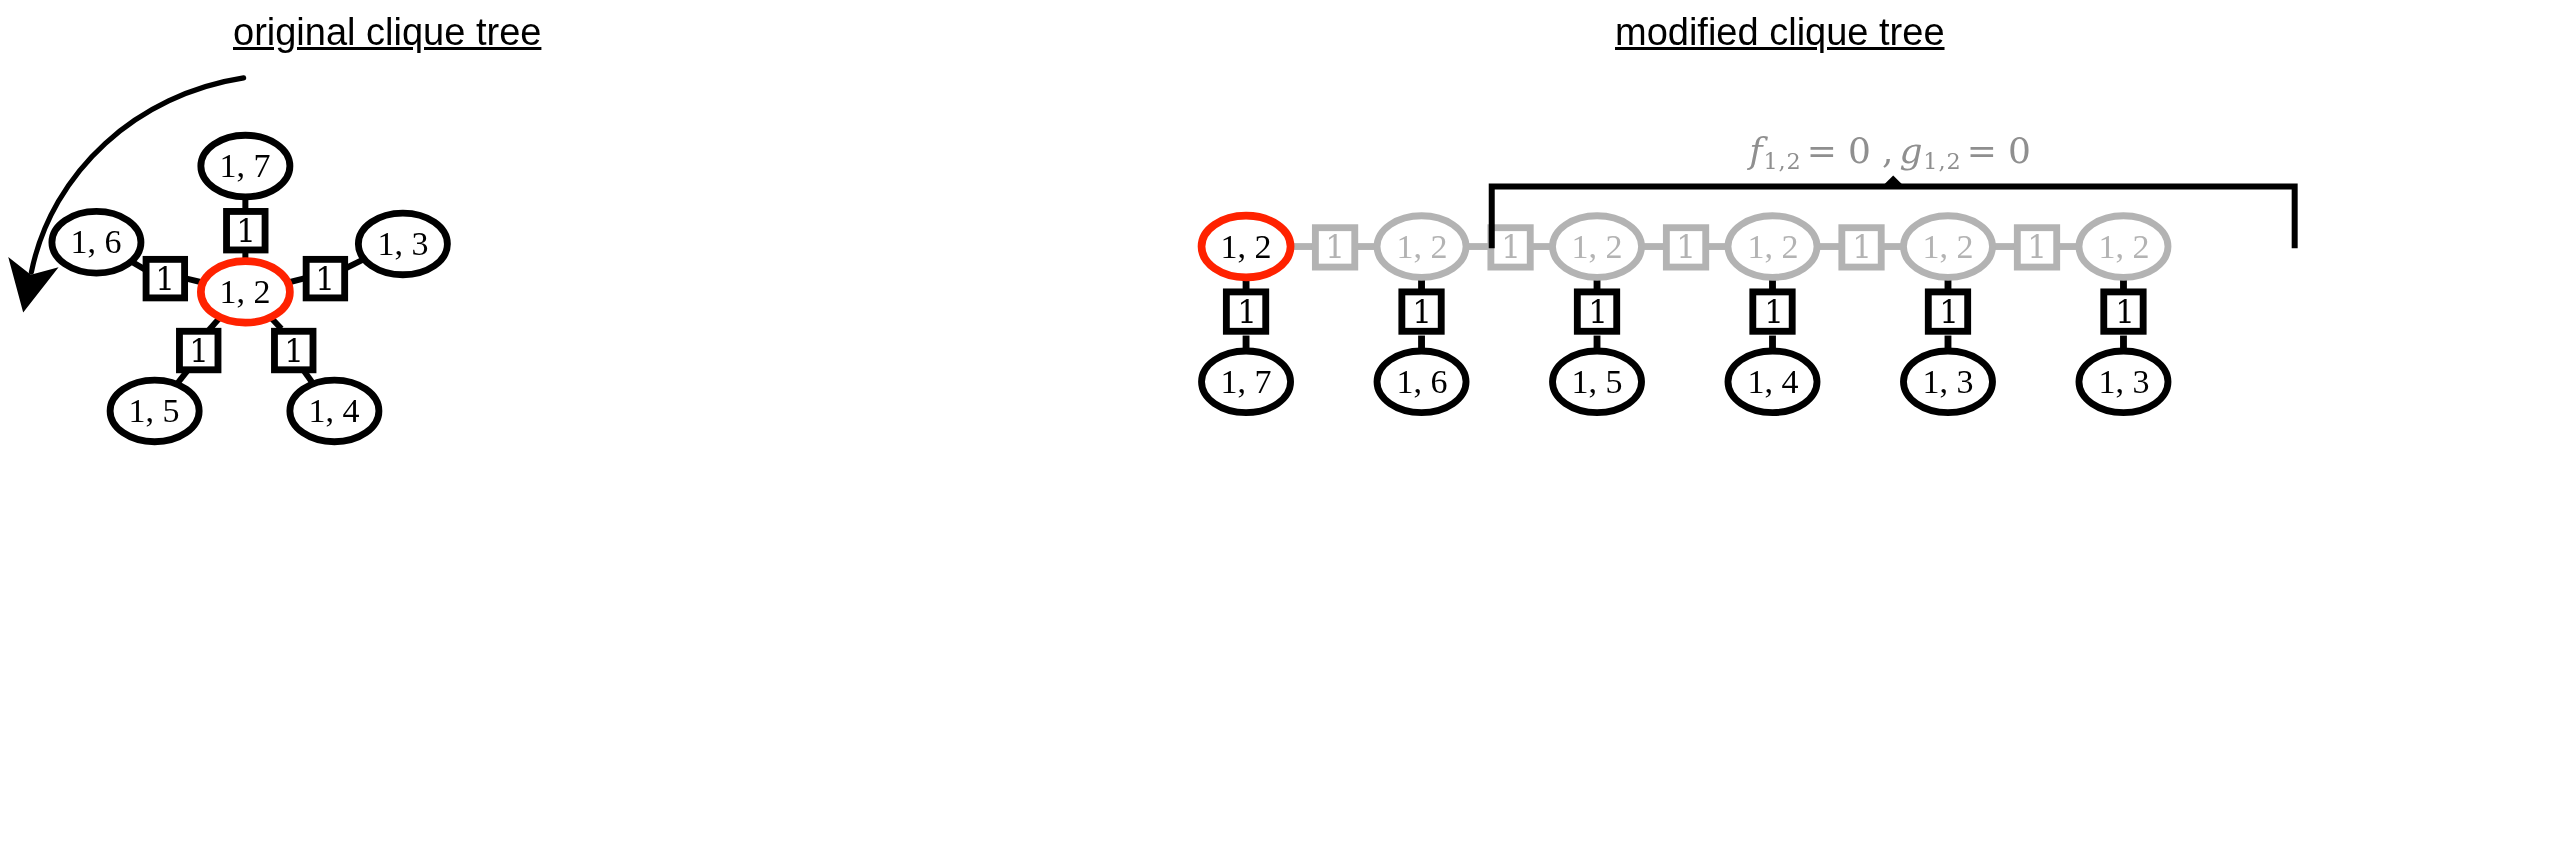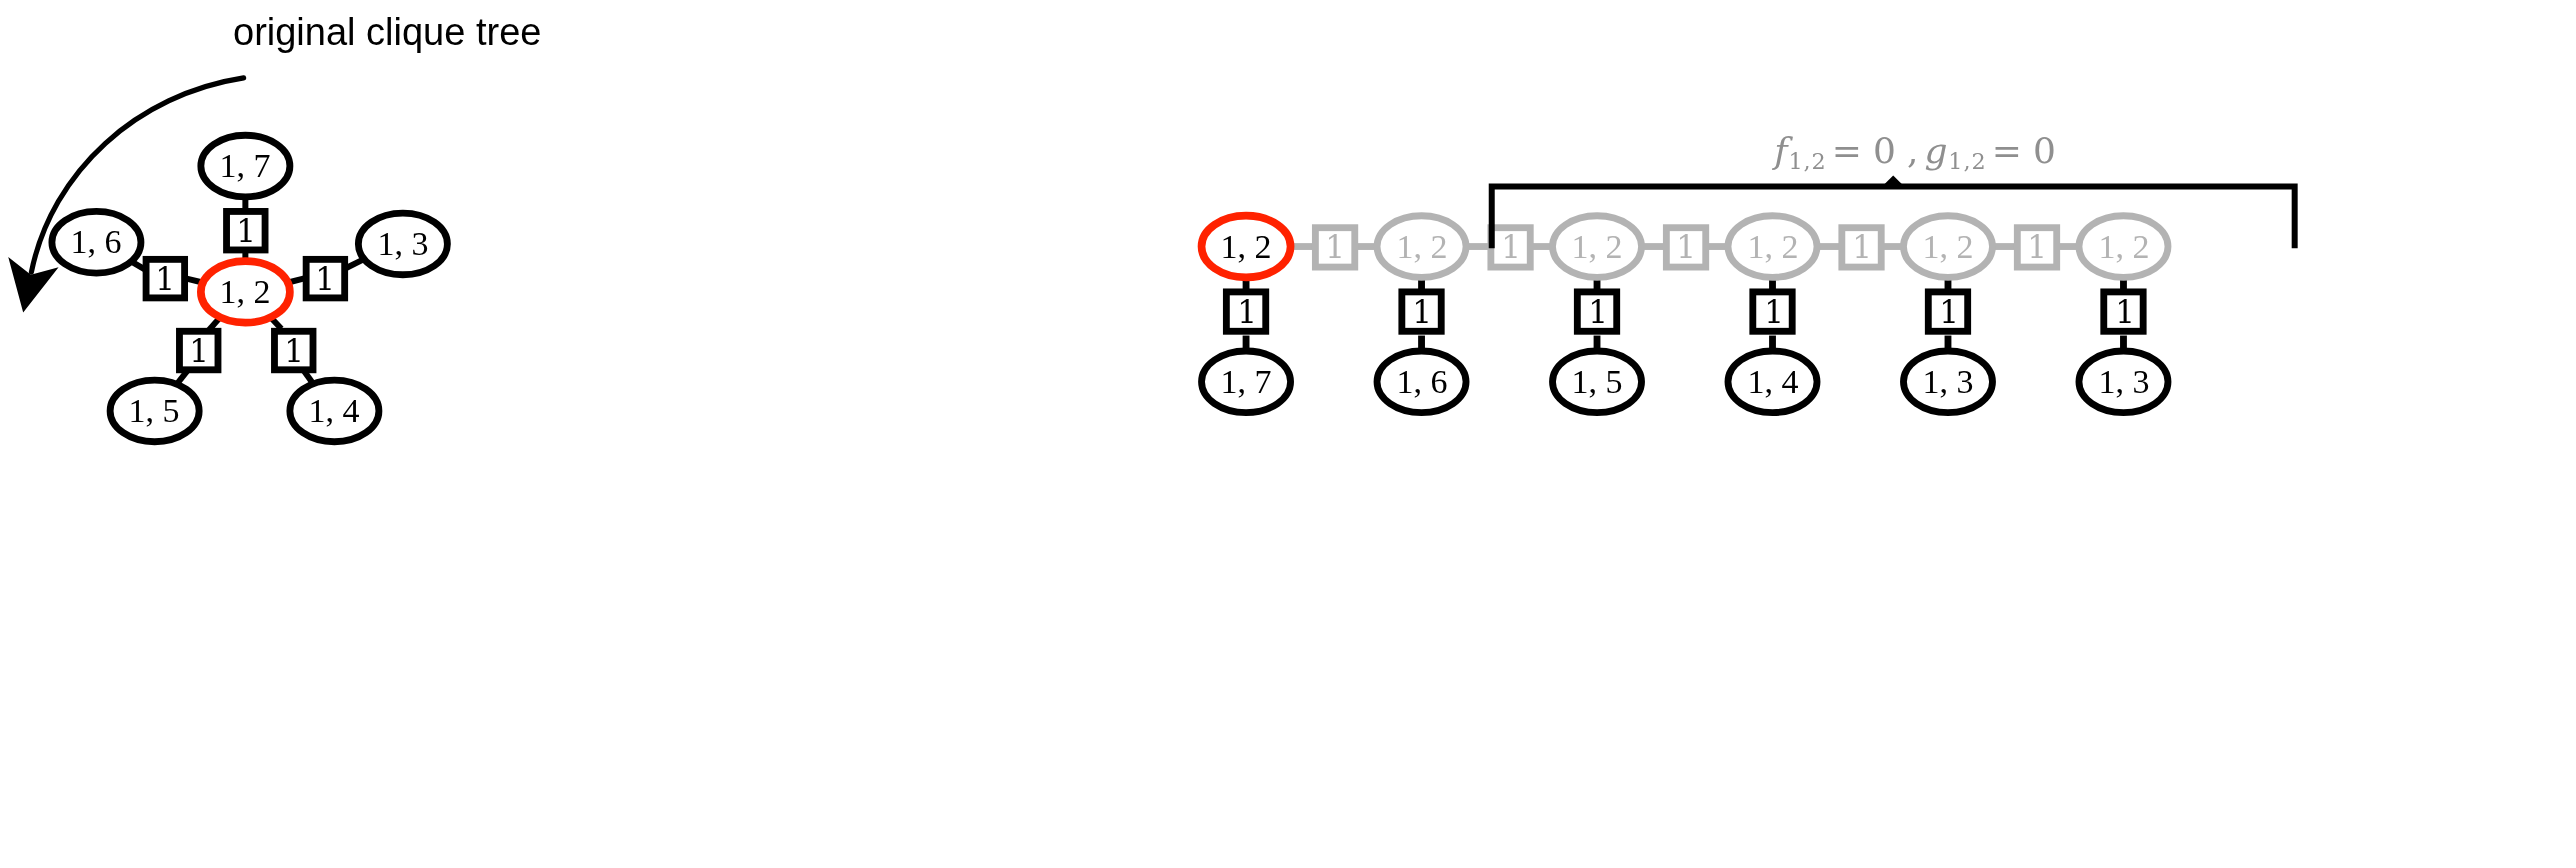--- a/index.html
+++ b/index.html
@@ -21,20 +21,21 @@
     width: 2576px;
     height: 868px;
   }
   .panel-title {
     position: absolute;
     font-family: "Liberation Sans", sans-serif;
     font-size: 38px;
     color: #000000;
     white-space: nowrap;
     letter-spacing: 0px;
+    text-decoration: underline;
   }
   #title-left  { left: 233px;  top: 11px; }
   #title-right { left: 1615px; top: 11px; }
 
   
   .node-label {
     position: absolute;
     font-family: Liberation Serif, serif;
     font-size: 34px;
     color: #000000;
@@ -56,36 +57,36 @@
 
   .formula {
     position: absolute;
     font-family: "DejaVu Serif", "Liberation Serif", serif;
     font-style: italic;
     font-size: 36px;
     color: #8f8f8f;
     white-space: nowrap;
     transform: translate(-50%, -50%);
     letter-spacing: 0.9px;
-    margin-left: 25px;
   }
   .formula sub {
     font-size: 0.62em;
     font-style: normal;
     vertical-align: -0.25em;
   }
   .formula .op { font-style: normal; padding: 0 5.1px; }
 </style>
 </head>
 <body>
 
 <div id="canvas">
 
   <div class="panel-title" id="title-left">original clique tree</div>
 
+  <div class="panel-title" id="title-right">modified clique tree</div>
 
   <svg width="2576" height="868" viewBox="0 0 3008 1014" style="position:absolute;left:0;top:0;">
 
     <defs>
       <marker id="arrowhead" markerWidth="10" markerHeight="10" refX="2" refY="5" orient="auto" markerUnits="strokeWidth">
         <path d="M0,0 L10,5 L0,10 L2.5,5 z" fill="#000000"></path>
       </marker>
     </defs>
 
     <g>

